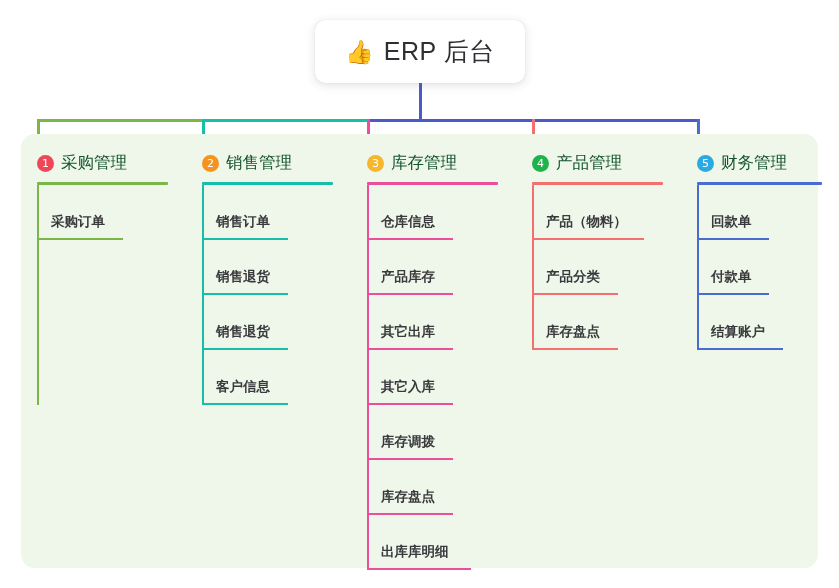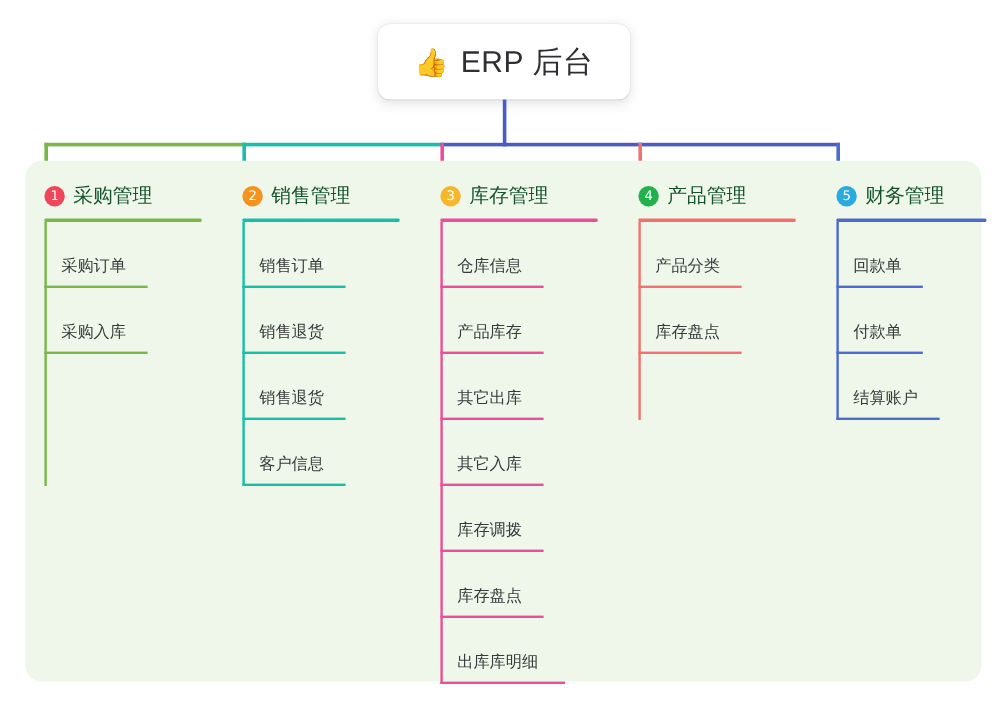--- a/index.html
+++ b/index.html
@@ -113,20 +113,21 @@
   .spine {
     position: absolute;
     left: 16px;
     top: 0;
     width: 2px;
   }
   .leaf {
     position: relative;
     height: 55px;
     box-sizing: border-box;
+    font-weight: bold;
   }
   .leaf .leaf-label {
     position: absolute;
     left: 30px;
     bottom: 9px;
     font-size: 13.5px;
     color: #3a3a3e;
     white-space: nowrap;
   }
   .leaf .leaf-rule {
@@ -165,24 +166,20 @@
         <span class="badge" style="background: rgb(240, 70, 90);">1</span>
         <span class="col-title">采购管理</span>
       </div>
       <div class="col-rule" style="background: rgb(122, 182, 72); width: 131px; margin-left: 16px;"></div>
       <div class="leaves">
         <div class="spine" style="background: rgb(122, 182, 72); height: 220px;"></div>
         <div class="leaf">
           <span class="leaf-label">采购订单</span>
           <div class="leaf-rule" style="background: rgb(122, 182, 72); width: 86px;"></div>
         </div>
-        <div class="leaf">
-          <span class="leaf-label">采购入库</span>
-          <div class="leaf-rule" style="background: rgb(122, 182, 72); width: 86px;"></div>
-        </div>
       </div>
     </div>
     <div class="column" style="left: 186px; top: 148px; width: 163px;">
       <div class="col-header">
         <span class="badge" style="background: rgb(246, 146, 30);">2</span>
         <span class="col-title">销售管理</span>
       </div>
       <div class="col-rule" style="background: rgb(24, 191, 168); width: 131px; margin-left: 16px;"></div>
       <div class="leaves">
         <div class="spine" style="background: rgb(24, 191, 168); height: 220px;"></div>
@@ -244,20 +241,24 @@
     </div>
     <div class="column" style="left: 516px; top: 148px; width: 163px;">
       <div class="col-header">
         <span class="badge" style="background: rgb(34, 178, 76);">4</span>
         <span class="col-title">产品管理</span>
       </div>
       <div class="col-rule" style="background: rgb(244, 112, 110); width: 131px; margin-left: 16px;"></div>
       <div class="leaves">
         <div class="spine" style="background: rgb(244, 112, 110); height: 165px;"></div>
         <div class="leaf">
+          <span class="leaf-label">产品（物料）</span>
+          <div class="leaf-rule" style="background: rgb(244, 112, 110); width: 112px;"></div>
+        </div>
+        <div class="leaf">
           <span class="leaf-label">产品分类</span>
           <div class="leaf-rule" style="background: rgb(244, 112, 110); width: 86px;"></div>
         </div>
         <div class="leaf">
           <span class="leaf-label">库存盘点</span>
           <div class="leaf-rule" style="background: rgb(244, 112, 110); width: 86px;"></div>
         </div>
       </div>
     </div>
     <div class="column" style="left: 681px; top: 148px; width: 158px;">

